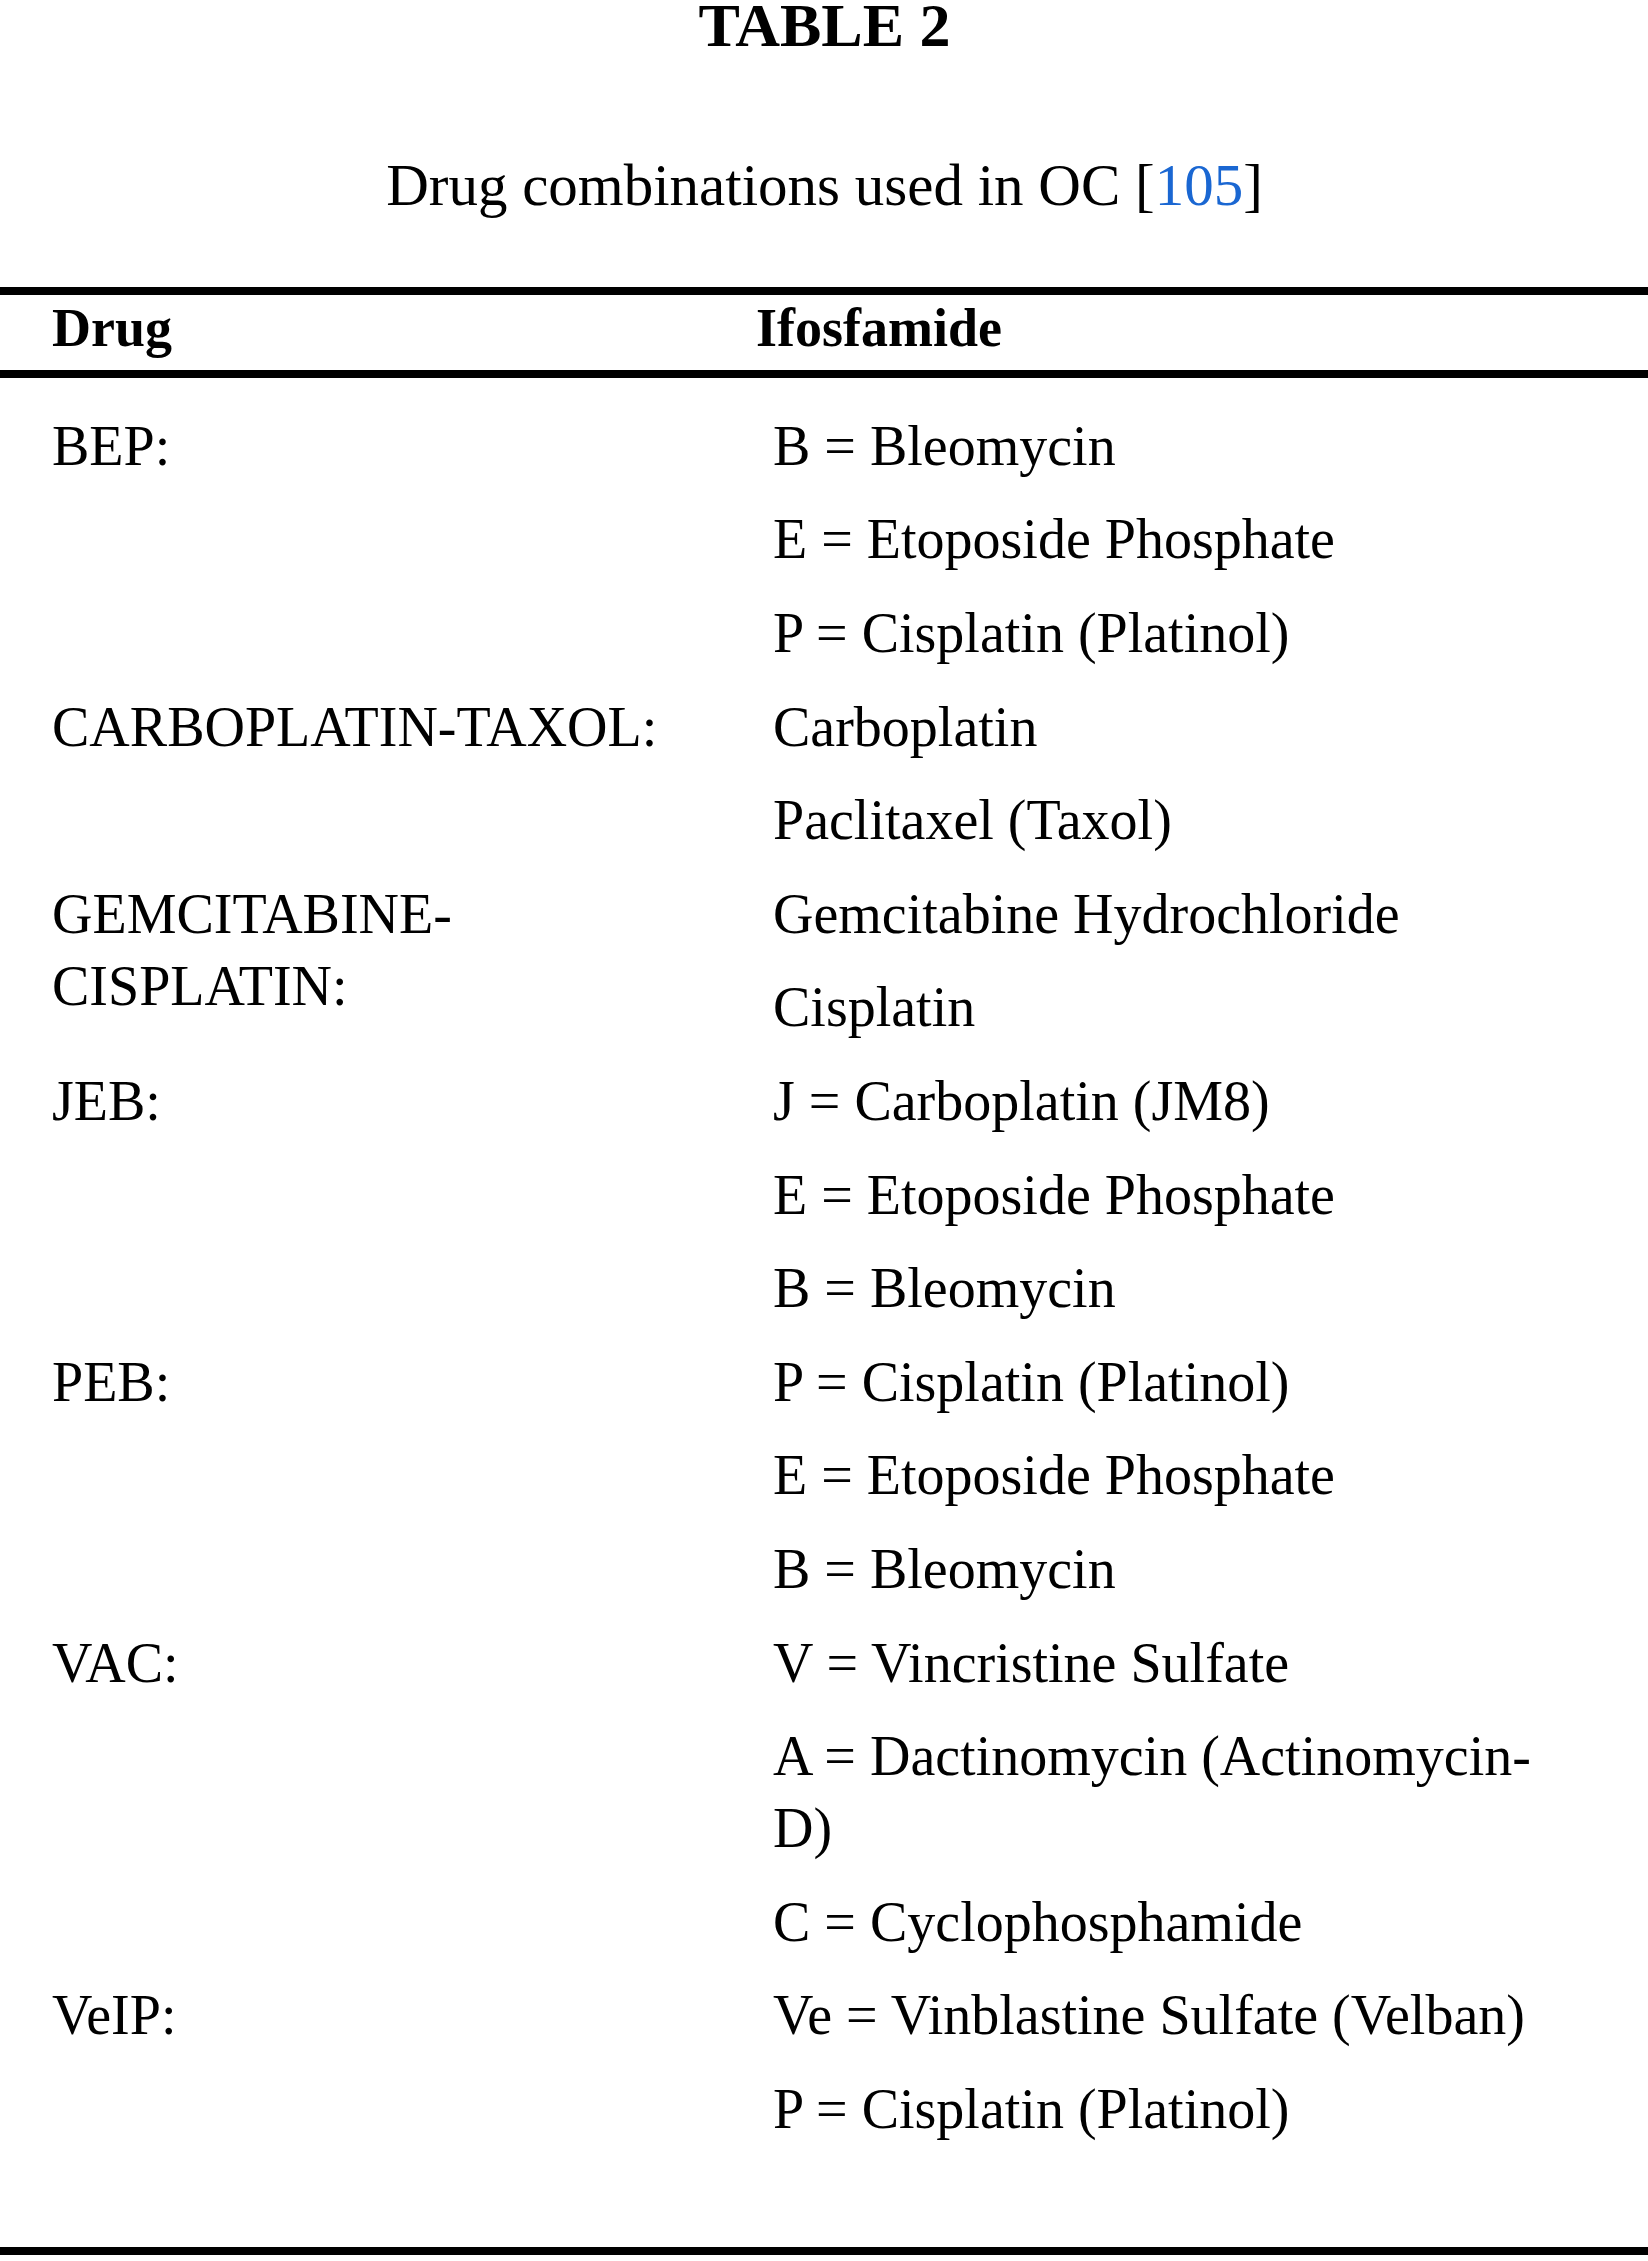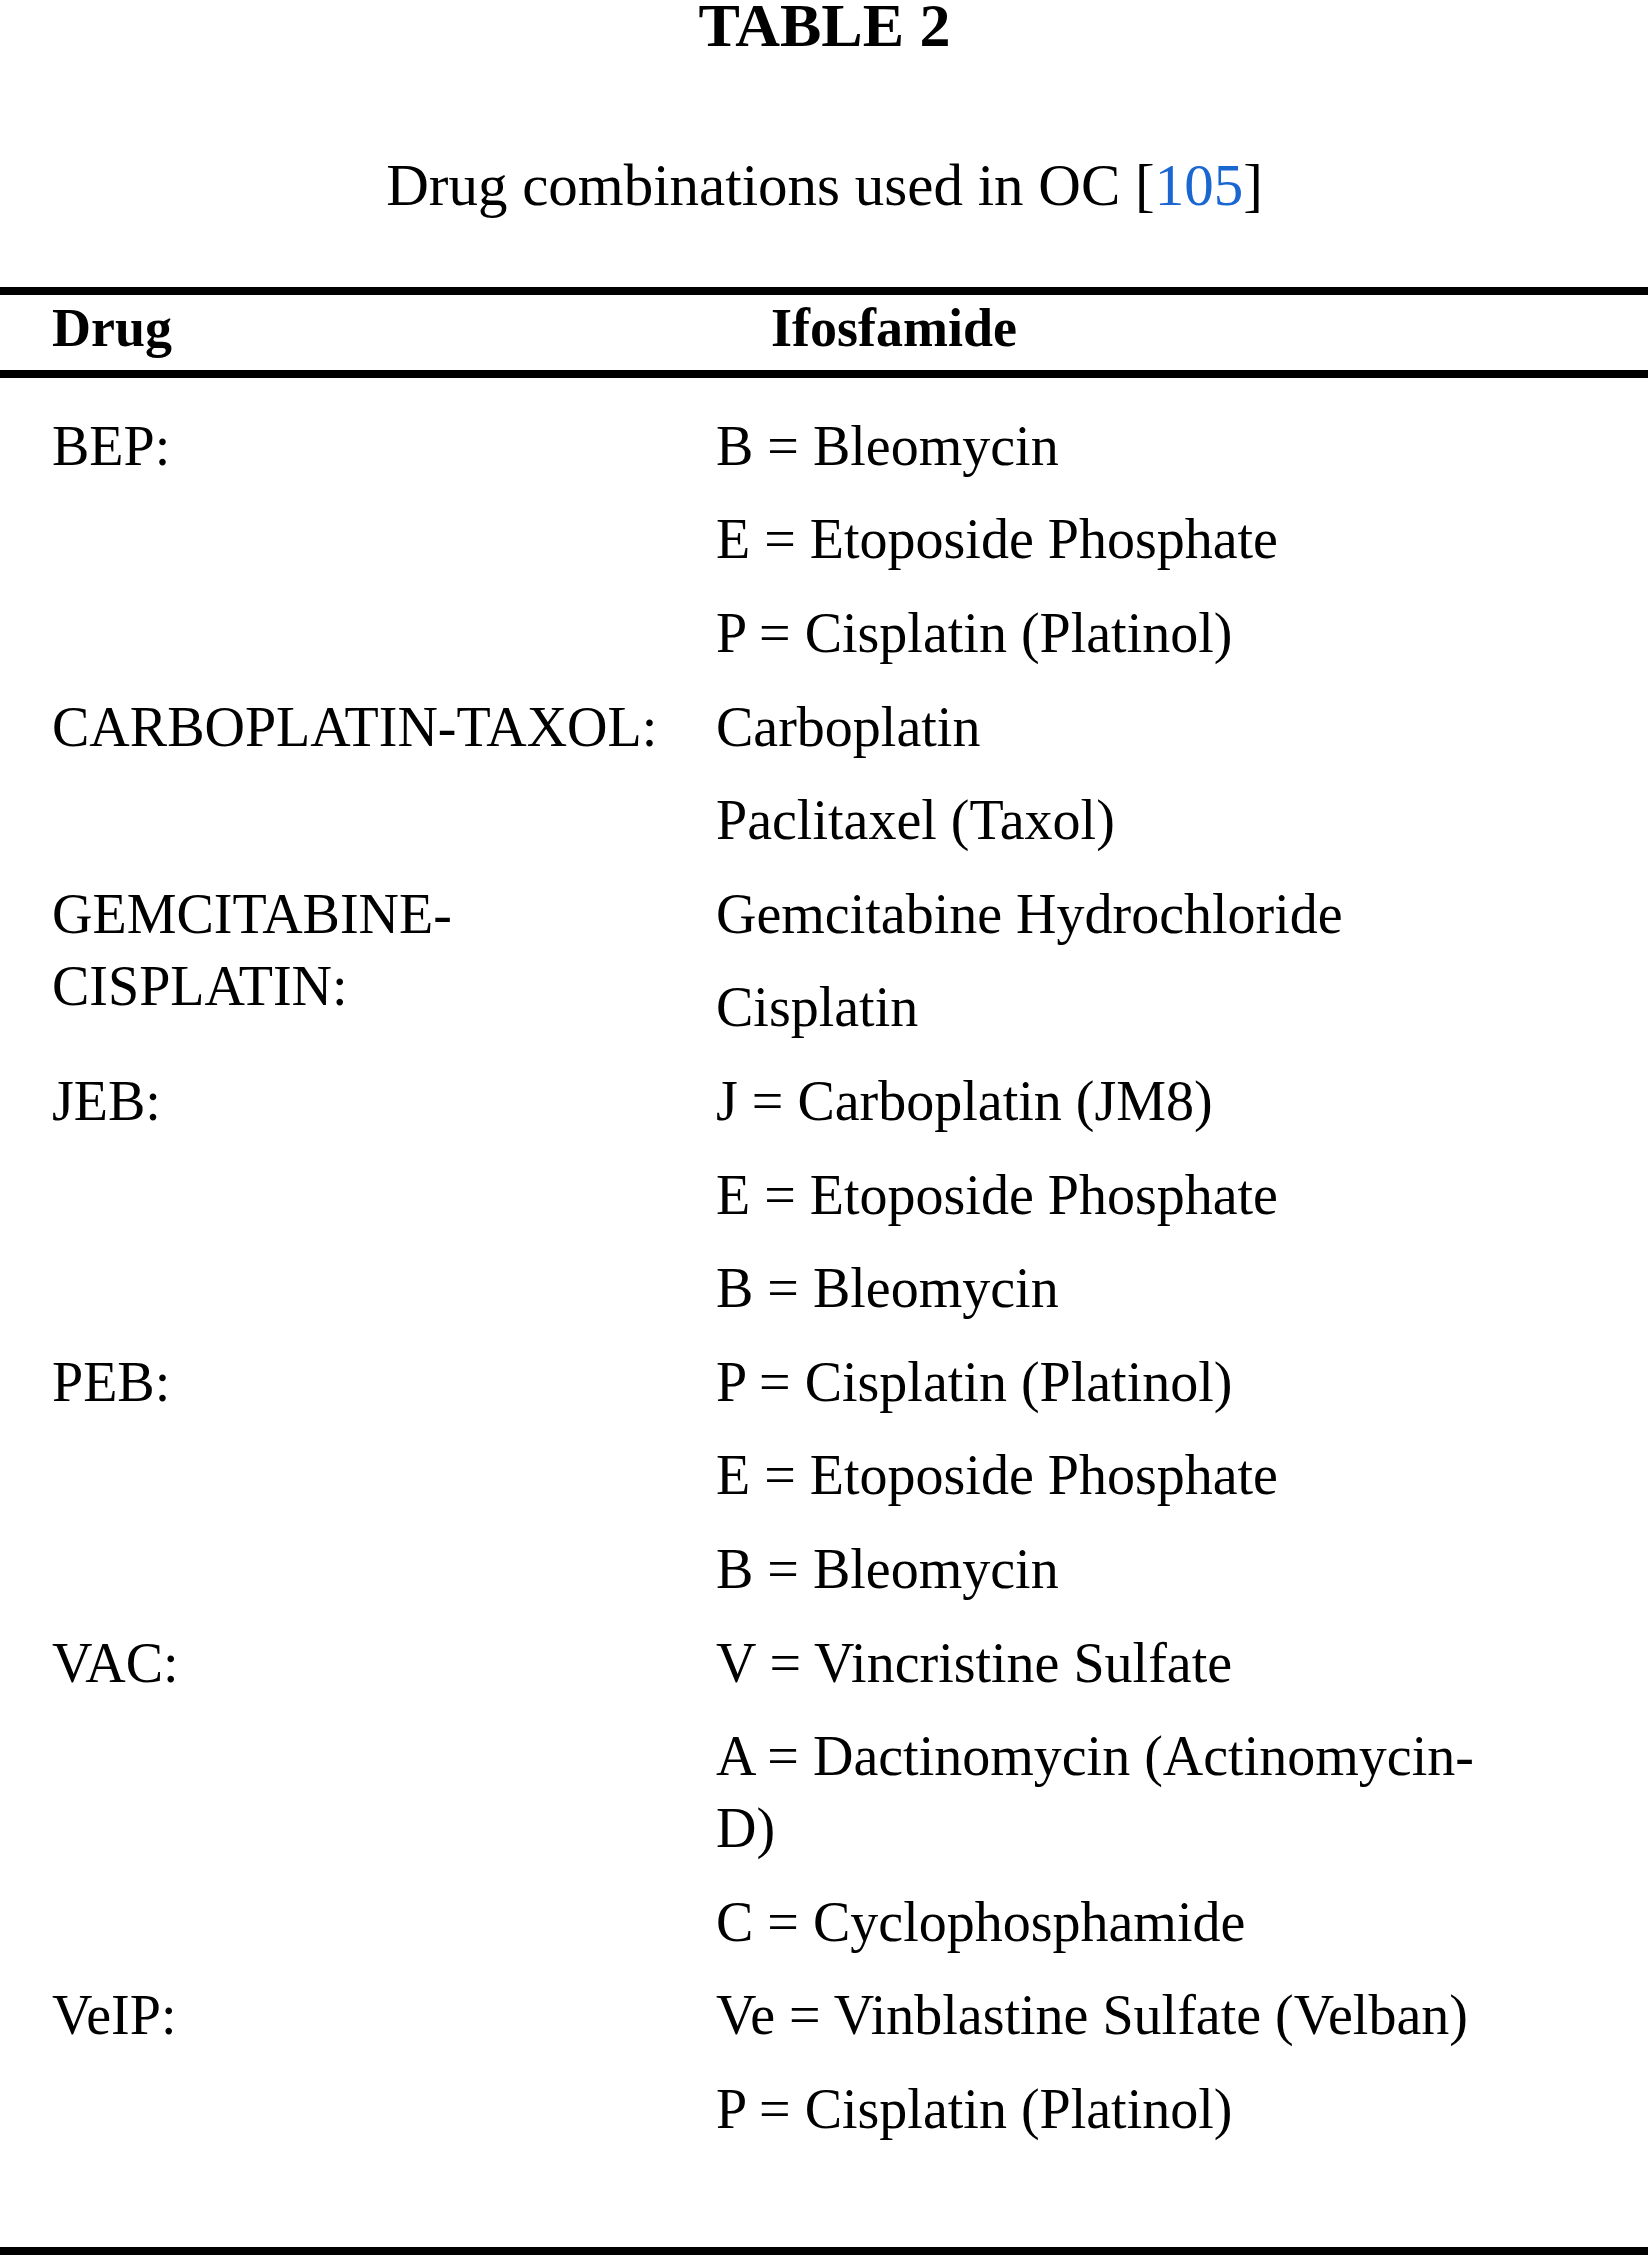--- a/index.html
+++ b/index.html
@@ -44,36 +44,37 @@
     position: absolute;
     left: 0;
     right: 0;
     bottom: 6.4px;
     height: 7.2px;
     margin: 0;
   }
   .header-row {
     display: grid;
     grid-template-columns: 664px 792px;
-    column-gap: 55px;
+    column-gap: 40px;
     margin-left: 52px;
     margin-top: 5.6px;
     font-size: 54px;
     font-weight: 700;
     line-height: 56px;
   }
   .tbody {
     margin-left: 52px;
     margin-top: 32px;
     font-size: 56px;
     line-height: 72px;
   }
   .row {
     display: grid;
     grid-template-columns: 664px 792px;
+    column-gap: 57px;
   }
   .comp {
     margin-bottom: 21.6px;
   }
 </style>
 </head>
 <body>
 
 <div class="figure">
 

